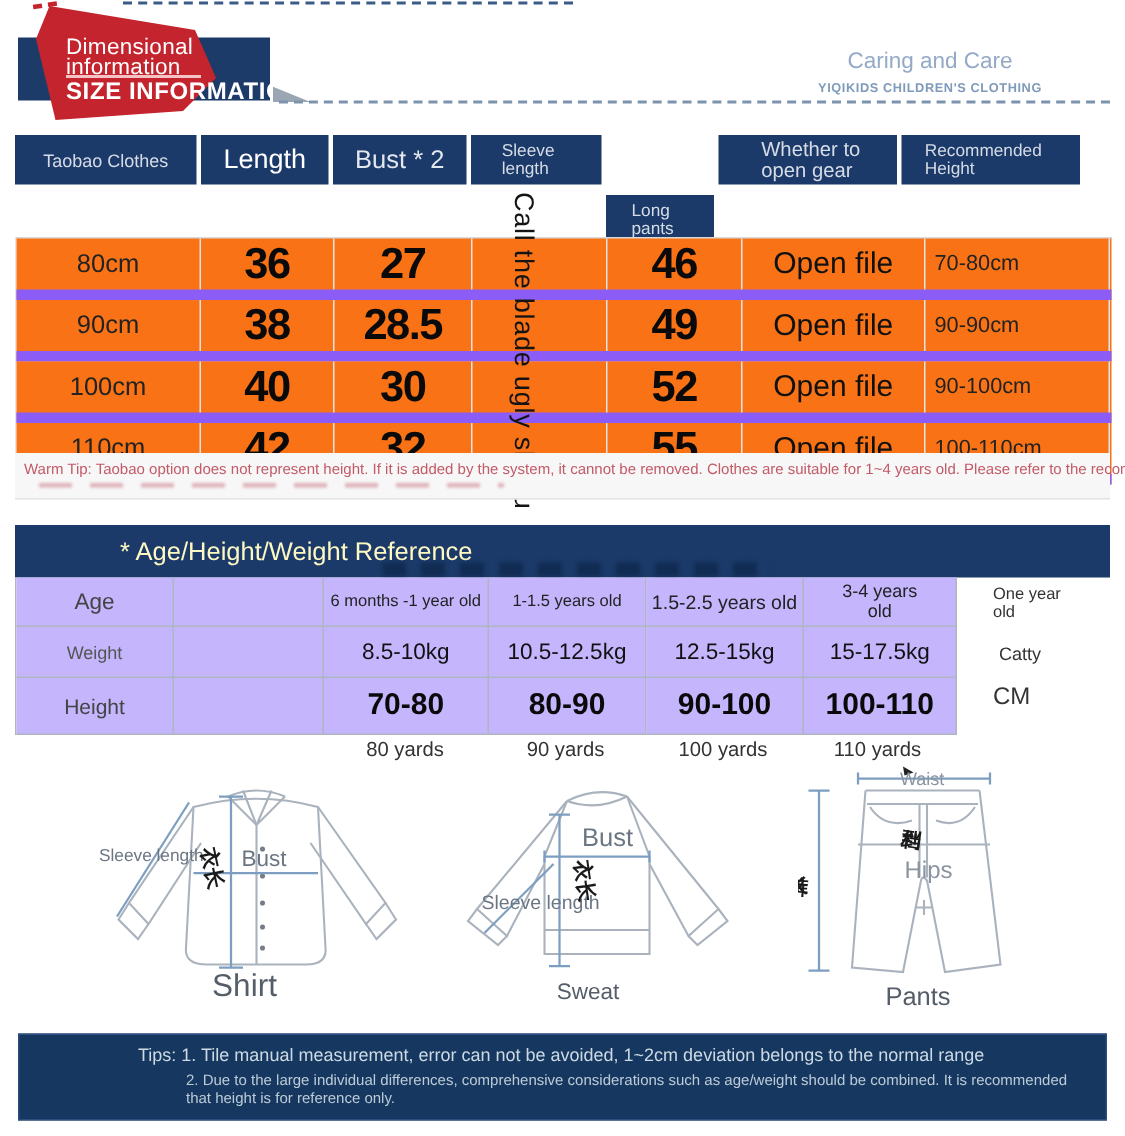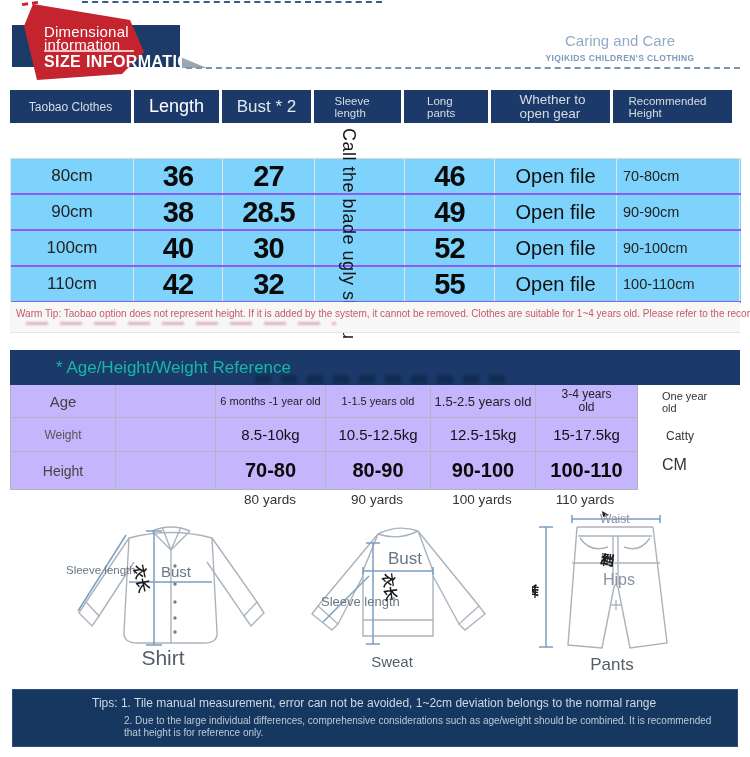--- a/index.html
+++ b/index.html
@@ -22,52 +22,52 @@
               clip-path:polygon(0 15%,100% 100%,0 100%);}
   .hdr-dash{left:186px;top:67px;width:554px;height:0;border-top:2px dashed #7c93ad;}
   .brand{right:40px;top:32px;width:180px;text-align:center;}
   .brand-name{color:#93a9c6;font-size:15px;}
   .brand-sub{color:#7f9aba;font-size:8.5px;font-weight:bold;letter-spacing:.4px;margin-top:4px;white-space:nowrap;}
 
   
   .st-head{left:10px;top:90px;width:730px;height:33px;display:flex;gap:3px;}
   .st-hcell{background:#1b3a69;color:#d6dce6;display:flex;align-items:center;justify-content:center;height:33px;}
   .w1{width:121px;} .w2{width:85px;} .w3{width:89px;} .w4{width:87px;}
-  .w5{width:84px;} .w6{width:119px;} .w7{width:119px;}
+  .w5{width:72px;margin-top:40px;} .w6{width:119px;} .w7{width:119px;}
   .st-hcell .big{font-size:18px;color:#fff;}
   .st-hcell .med{font-size:17px;color:#e3e8ef;}
   .st-hcell .sm{font-size:12px;}
   .two-line{font-size:11.5px;line-height:12px;text-align:left;}
   .tl-sleeve{width:46px;} .tl-long{width:38px;} .tl-whether{width:82px;font-size:13.5px;line-height:14px;margin-left:20px;}
   .tl-rec{width:88px;}
 
   
   .st-body{left:10px;top:158px;width:730px;border-left:1px solid #e4e4e4;}
-  .st-row{display:flex;height:34px;border-bottom:2px solid #8b5cf6;background:#7dd3fc;}
+  .st-row{display:flex;height:34px;border-bottom:7px solid #8b5cf6;background:#f97316;}
   .st-row.first{border-top:1px solid #d9d9d9;}
   .st-cell{border-right:1px solid #e4e4e4;display:flex;align-items:center;justify-content:center;box-sizing:border-box;}
   .c1{width:123px;font-size:17px;color:#222;}
   .c2{width:89px;} .c3{width:92px;} .c4{width:90px;} .c5{width:90px;}
   .c6{width:122px;font-size:20px;color:#111;}
   .c7{width:123px;justify-content:flex-start;padding-left:6px;font-size:14.5px;color:#222;}
   .num{font-size:29px;font-weight:bold;color:#0a0a0a;letter-spacing:-1px;}
 
   
   .watermark{left:359px;top:128px;width:226px;transform:rotate(90deg);transform-origin:0 0;
              font-size:18px;color:#141414;white-space:nowrap;letter-spacing:.5px;}
 
   
   .warm-band{left:10px;top:302px;width:730px;height:30px;background:#f7f7f7;border-bottom:1px solid #e3e3e3;}
   .warm-text{left:16px;top:308px;width:720px;font-size:10px;color:#c35a68;white-space:nowrap;}
   .warm-faint{left:26px;top:322px;width:310px;height:3px;opacity:.55;filter:blur(1px);
       background:repeating-linear-gradient(90deg,#cc7a88 0 22px,transparent 22px 34px);}
 
   
   .ref-banner{left:10px;top:350px;width:730px;height:35px;background:#1b3a69;display:flex;align-items:center;}
-  .ref-banner-title{color:#14b8a6;font-size:17px;padding-left:46px;}
+  .ref-banner-title{color:#fef9c3;font-size:17px;padding-left:70px;}
   .banner-smudge{left:255px;top:375px;width:260px;height:9px;opacity:.65;filter:blur(1.5px);
       background:repeating-linear-gradient(90deg,#0c2447 0 16px,rgba(12,36,71,0) 16px 26px);}
 
   
   .ref-table{left:10px;top:385px;border-left:1px solid #b0b6bf;}
   .ref-row{display:flex;}
   .ref-cell{border-right:1px solid #b0b6bf;border-bottom:1px solid #b0b6bf;box-sizing:border-box;
             display:flex;align-items:center;justify-content:center;background:#c4b5fd;text-align:center;}
   .rc-label{width:105px;} .rc-empty{width:100px;} .rc-a{width:110px;} .rc-b{width:105px;}
   .rc-c{width:105px;} .rc-d{width:102px;}

